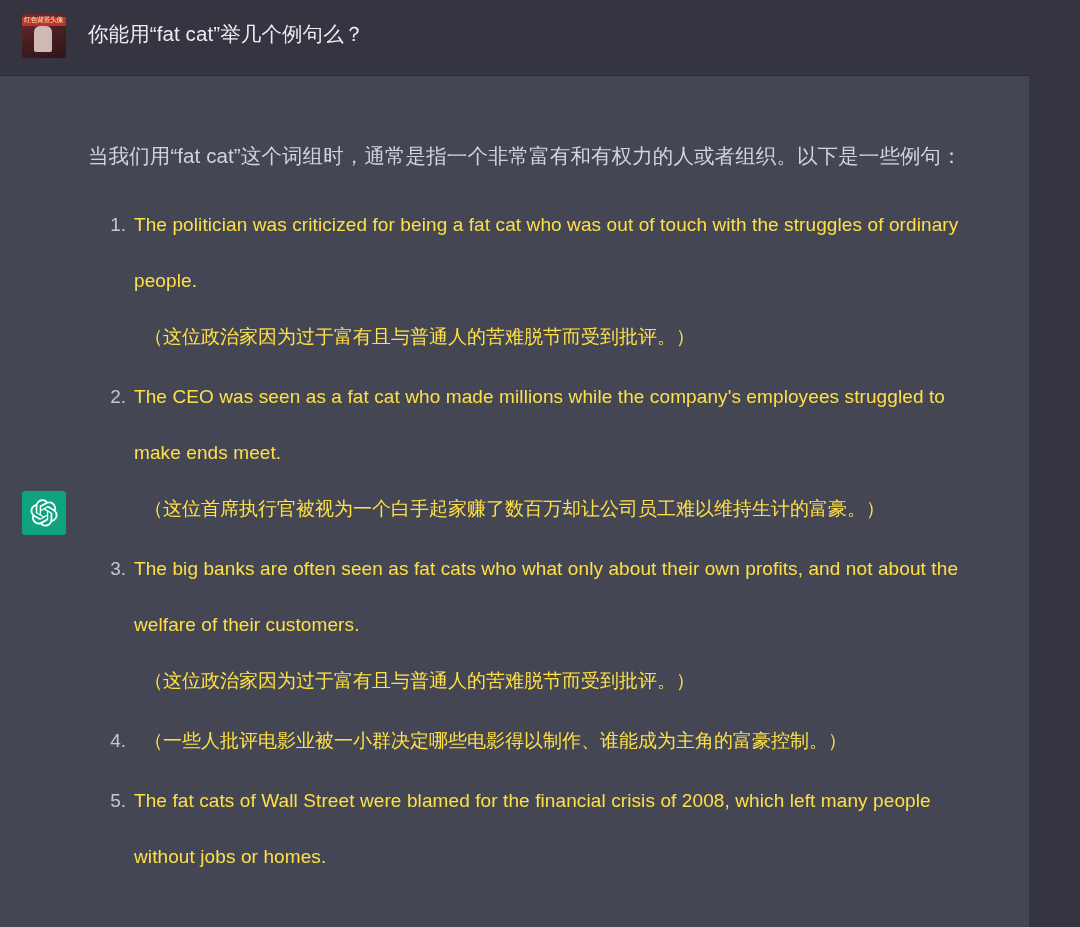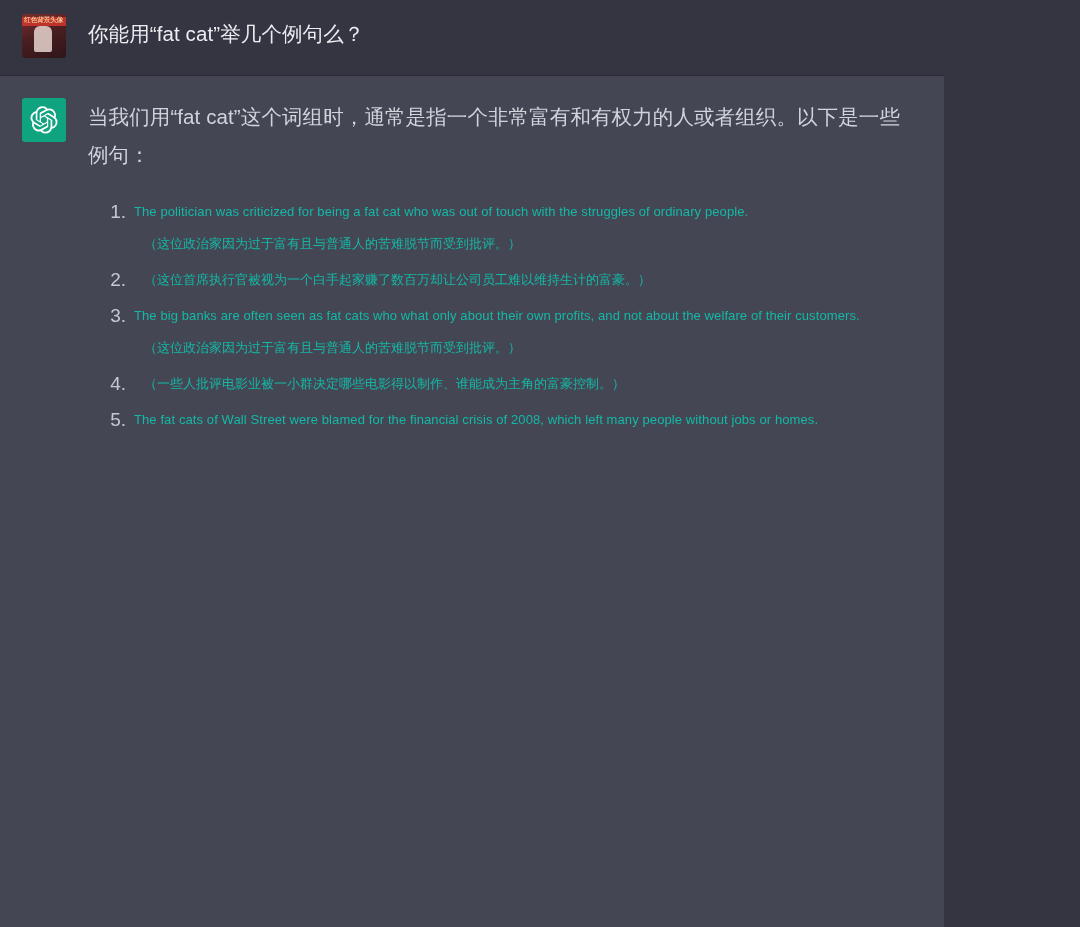--- a/index.html
+++ b/index.html
@@ -9,21 +9,21 @@
   }
   body {
     width: 1080px;
     height: 927px;
     overflow: hidden;
     font-family: "Liberation Sans", sans-serif;
     color: #d1d5db;
     -webkit-font-smoothing: antialiased;
   }
   .chat {
-    width: 944px;
+    width: 1029px;
     height: 927px;
     display: flex;
     flex-direction: column;
   }
   
   .turn-user {
     background: #343541;
     min-height: 76px;
     display: flex;
     align-items: flex-start;
@@ -35,21 +35,21 @@
     content: "";
     position: absolute;
     left: 0; right: 0; bottom: 0;
     height: 1px;
     background: #2a2b32;
   }
   .turn-assistant {
     background: #444654;
     flex: 1 1 auto;
     display: flex;
-    align-items: flex-start;
+    align-items: center;
     padding: 22px 0 0 0;
     box-sizing: border-box;
     position: relative;
   }
   .avatar-col {
     width: 88px;
     min-width: 88px;
     display: flex;
     justify-content: flex-end;
     padding-right: 22px;
@@ -122,23 +122,23 @@
   ol.examples {
     margin: 22px 0 0 0;
     padding: 0 0 0 46px;
     list-style: none;
     counter-reset: ex;
   }
   ol.examples > li {
     counter-increment: ex;
     position: relative;
     margin-bottom: 4px;
-    font-size: 13px;
-    line-height: 32px;
-    color: #14b8a6;
+    font-size: 19px;
+    line-height: 56px;
+    color: #fde047;
   }
   ol.examples > li::before {
     content: counter(ex) ".";
     position: absolute;
     left: -38px;
     width: 30px;
     text-align: right;
     color: #c5c8d0;
     font-size: 19px;
   }
@@ -180,20 +180,21 @@
     <div class="msg-col">
 
       <div class="assistant-intro">当我们用“fat cat”这个词组时，通常是指一个非常富有和有权力的人或者组织。以下是一些例句：</div>
 
       <ol class="examples">
         <li>
           <span class="en">The politician was criticized for being a fat cat who was out of touch with the struggles of ordinary people.</span>
           <span class="zh">（这位政治家因为过于富有且与普通人的苦难脱节而受到批评。）</span>
         </li>
         <li>
+          <span class="en">The CEO was seen as a fat cat who made millions while the company's employees struggled to make ends meet.</span>
           <span class="zh">（这位首席执行官被视为一个白手起家赚了数百万却让公司员工难以维持生计的富豪。）</span>
         </li>
         <li>
           <span class="en">The big banks are often seen as fat cats who what only about their own profits, and not about the welfare of their customers.</span>
           <span class="zh">（这位政治家因为过于富有且与普通人的苦难脱节而受到批评。）</span>
         </li>
         <li>
           <span class="zh">（一些人批评电影业被一小群决定哪些电影得以制作、谁能成为主角的富豪控制。）</span>
         </li>
         <li>

